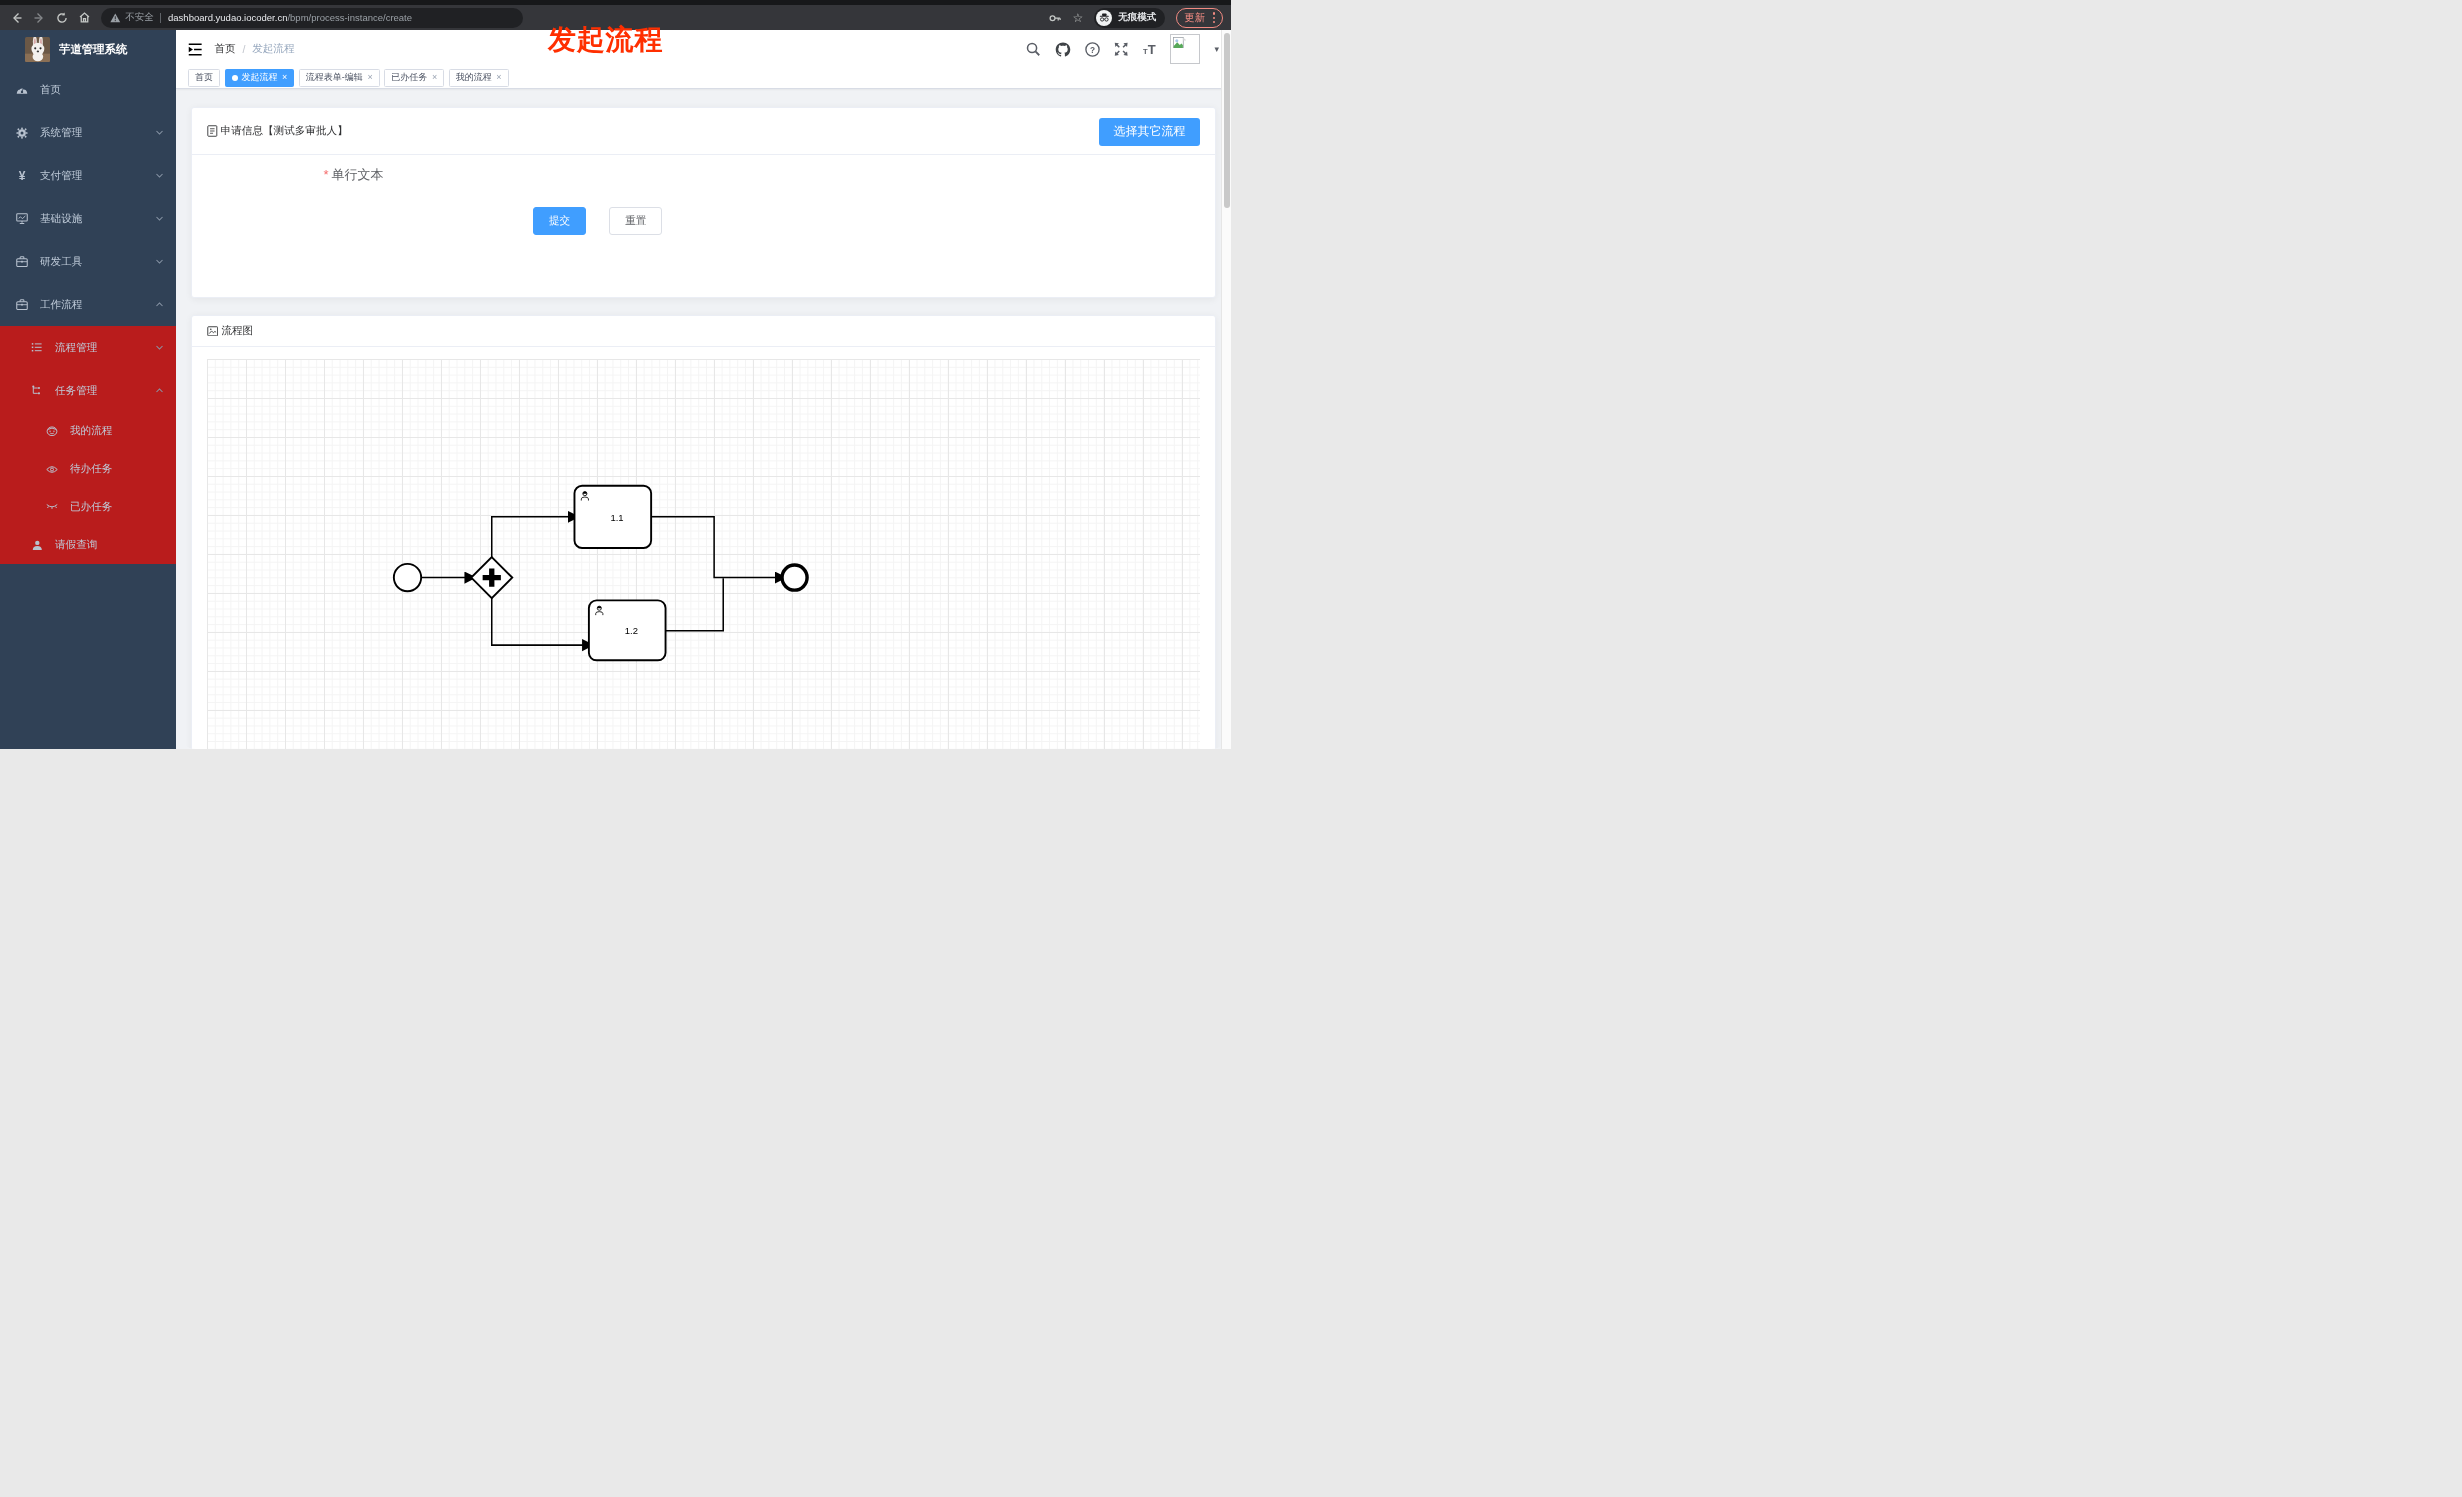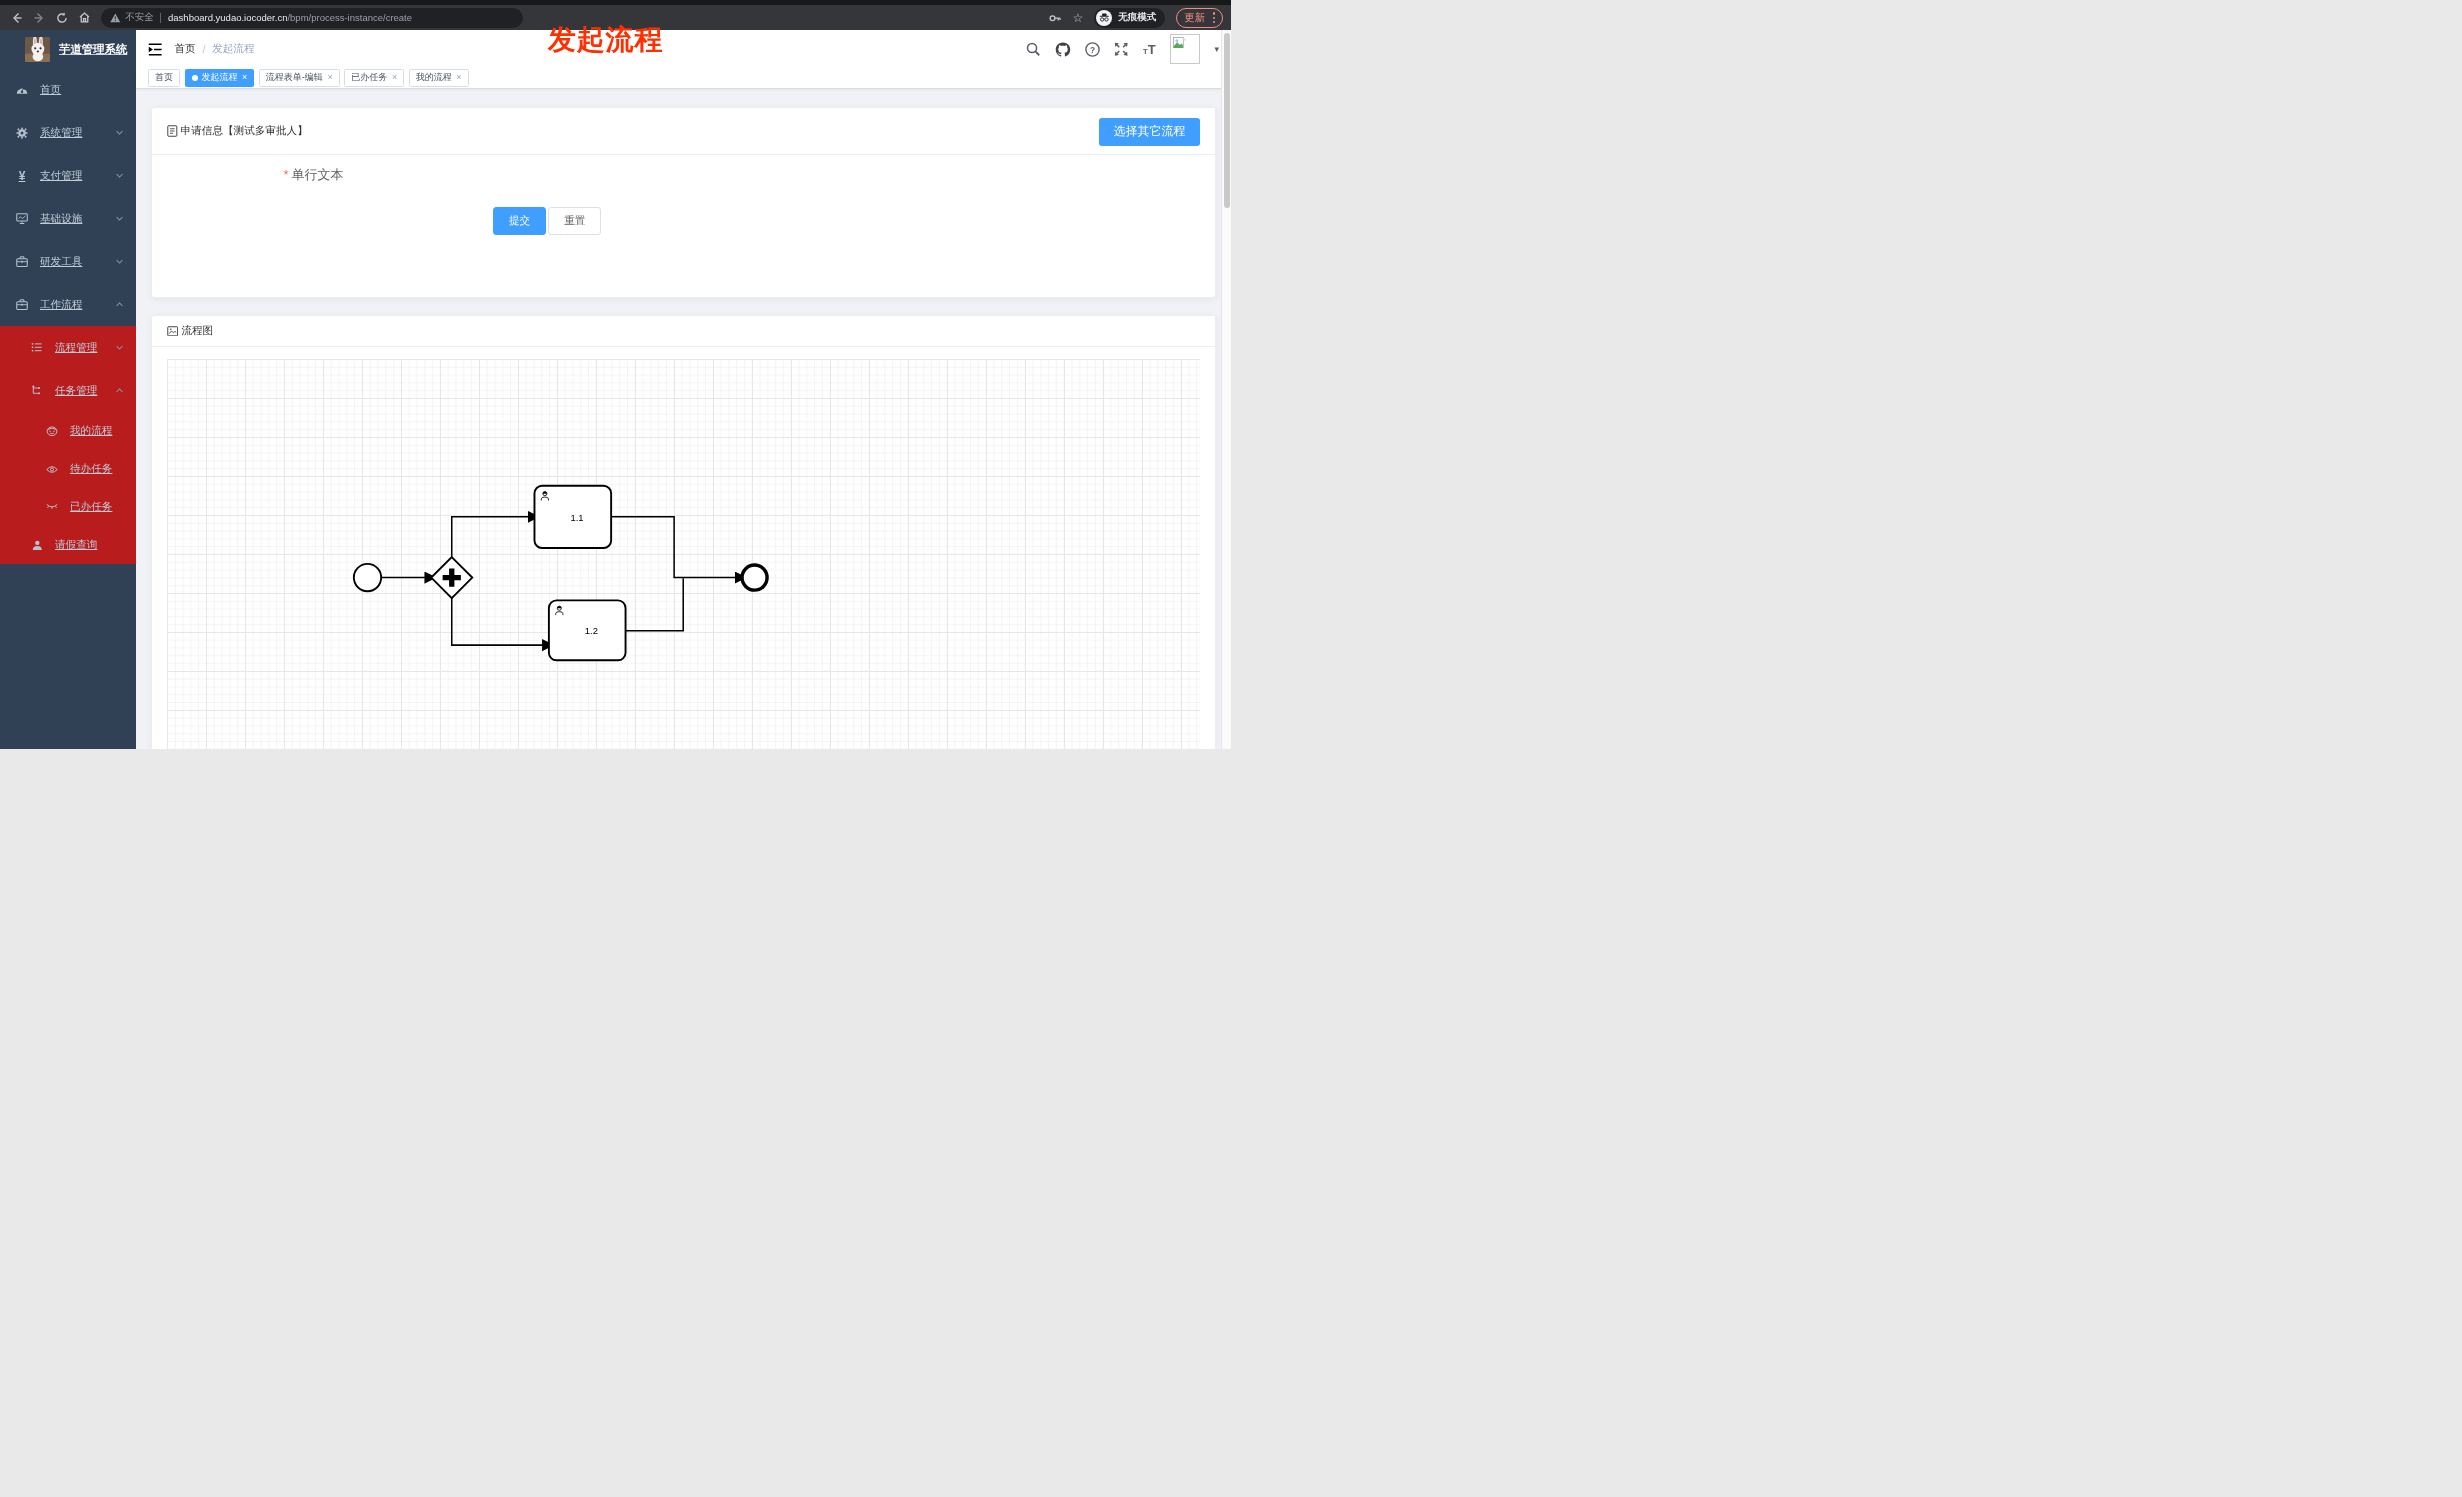--- a/index.html
+++ b/index.html
@@ -29,21 +29,21 @@
     padding:2.3px 7.6px;color:#f28b82;font-size:10.3px;}
   .vdots{display:flex;flex-direction:column;gap:1.9px;}
   .vdots i{width:2.3px;height:2.3px;border-radius:50%;background:#f28b82;}
 
   
   .annotation{position:absolute;left:548px;top:21px;z-index:60;color:#ff2f00;
     font-size:28px;font-weight:700;letter-spacing:0.8px;}
 
   
   .app{position:absolute;top:30px;left:0;right:0;bottom:0;display:flex;}
-  .sidebar{width:136px;background:#304156;color:#bfcbd9;flex-shrink:0;display:flex;flex-direction:column;text-decoration:underline;}
+  .sidebar{width:176px;background:#304156;color:#bfcbd9;flex-shrink:0;display:flex;flex-direction:column;}
   .logo-row{height:38px;display:flex;align-items:center;padding-left:25px;}
   .logo-img{width:25px;height:25px;border-radius:1.5px;overflow:hidden;flex-shrink:0;}
   .logo-title{color:#fff;font-size:11.4px;font-weight:700;margin-left:9px;white-space:nowrap;}
   .menu-item{height:43px;display:flex;align-items:center;padding:0 12px 0 16px;font-size:10.6px;cursor:pointer;}
   .menu-item .mi-icon{width:12px;height:12px;margin-right:12px;flex-shrink:0;display:flex;align-items:center;justify-content:center;}
   .menu-item .mi-label{flex:1;white-space:nowrap;}
   .chev{width:9px;height:9px;}
   .submenu{background:#b91c1c;}
   .submenu .menu-item{padding-left:31px;height:43px;}
   .submenu .menu-item.lvl3{padding-left:46px;height:38px;}
@@ -84,21 +84,21 @@
   .form-body{padding-top:11.4px;}
   .form-row{display:flex;align-items:center;margin-bottom:23px;}
   .form-label{flex:0 0 332px;text-align:center;padding-right:9px;font-size:13px;color:#606266;white-space:nowrap;}
   .req{color:#f56c6c;margin-right:3px;}
   .el-input{width:600px;height:27px;border:0.8px solid #dcdfe6;border-radius:3px;padding:0 11.4px;font-size:10.6px;
     color:#606266;outline:none;font-family:inherit;}
   .el-input::placeholder{color:#c0c4cc;}
   .cb-group{display:flex;align-items:center;gap:23px;height:15px;}
   .cb-item{display:flex;align-items:center;gap:6px;font-size:10.6px;color:#606266;cursor:pointer;}
   .cb-box{width:10.6px;height:10.6px;border:0.8px solid #dcdfe6;border-radius:1.5px;background:#fff;}
-  .btn-row{margin-left:341px;display:flex;gap:2px;}
+  .btn-row{margin-left:341px;display:flex;gap:23px;}
   .btn{height:28px;padding:0 15px;border-radius:3px;font-size:10.6px;cursor:pointer;font-family:inherit;}
   .btn-primary{background:#409eff;border:0.8px solid #409eff;color:#fff;}
   .btn-plain{background:#fff;border:0.8px solid #dcdfe6;color:#606266;}
 
   .diagram-card{margin-top:17.5px;height:456px;display:flex;flex-direction:column;}
   .diagram-card .card-head{height:31px;}
   .canvas-wrap{flex:1;padding:12px 15px 0 15px;overflow:hidden;}
   .bpmn-canvas{position:relative;width:100%;height:425px;
     background-image:
       linear-gradient(to right,#e7e7e7 0.8px,transparent 0.8px),

